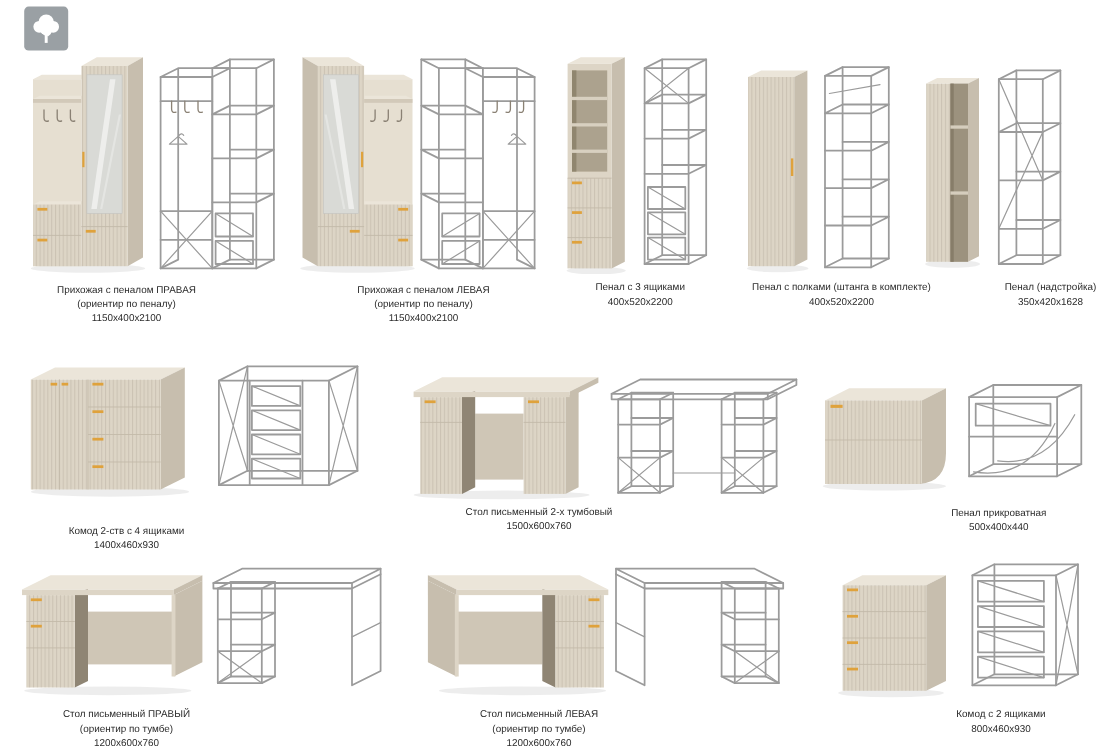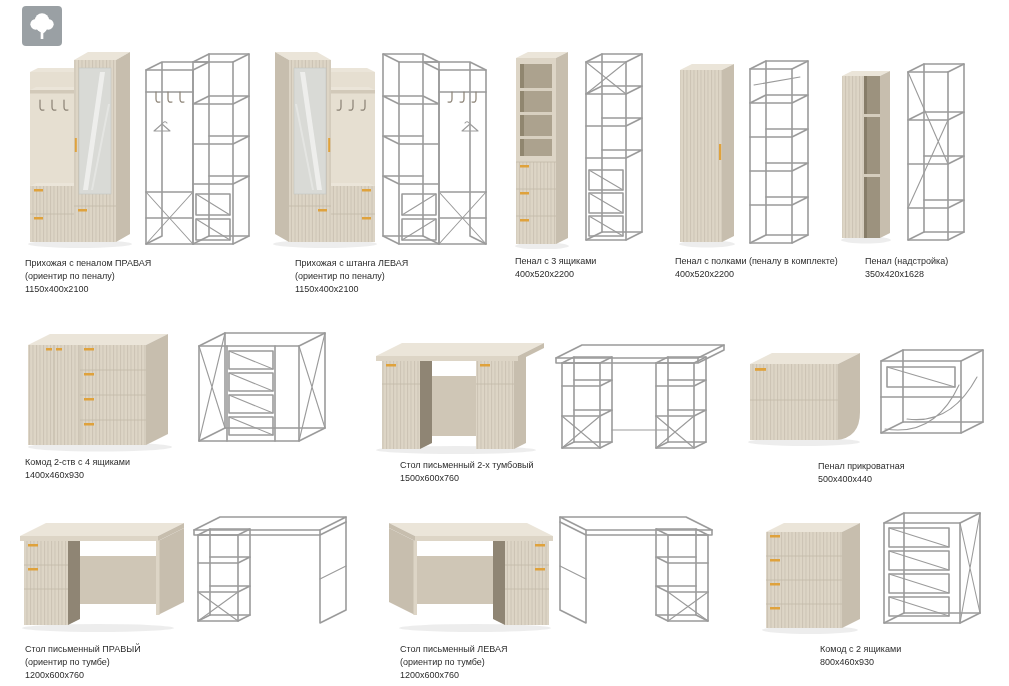--- a/index.html
+++ b/index.html
@@ -1,19 +1,19 @@
 <!DOCTYPE html>
 <html><head>
 <meta charset="utf-8">
 <style>
   html,body{margin:0;padding:0;background:#fff;}
   #page{position:relative;width:1009px;height:686px;background:#ffffff;overflow:hidden;
         font-family:"Liberation Sans", sans-serif;}
   .art{position:absolute;}
-  .label{position:absolute;font-size:9px;line-height:1.45;color:#2b2b2b;width:180px;}
+  .label{position:absolute;font-size:9px;line-height:1.45;color:#2b2b2b;width:180px;text-align:center;}
   .label div{white-space:nowrap;}
   #logo{position:absolute;left:22px;top:6px;width:40px;height:40px;background:#9aa0a4;border-radius:4px;}
   
   .f{fill:#ddd5c6;}   
   .p{fill:#e6dfd1;}   
   .t{fill:#ebe5d9;}   
   .s{fill:#c7beae;}   
   .d2{fill:#8f8574;}  
   .h{fill:#dfa23c;}   
   .m{fill:#d9dad6;stroke:#c4c5c1;stroke-width:.6;} 
@@ -337,30 +337,30 @@
   <svg class="art" style="left:902px;top:58px" width="75" height="190" viewBox="0 0 75 190">
       <use href="#wire-penal-nad"></use>
     </svg>
 
   <div class="label" style="left:25px;top:257px">
     <div>Прихожая с пеналом ПРАВАЯ</div>
     <div>(ориентир по пеналу)</div>
     <div>1150x400x2100</div>
   </div>
   <div class="label" style="left:295px;top:257px">
-    <div>Прихожая с штанга ЛЕВАЯ</div>
+    <div>Прихожая с пеналом ЛЕВАЯ</div>
     <div>(ориентир по пеналу)</div>
     <div>1150x400x2100</div>
   </div>
-  <div class="label" style="left:515px;top:255px">
+  <div class="label" style="left:492px;top:255px">
     <div>Пенал с 3 ящиками</div>
     <div>400x520x2200</div>
   </div>
   <div class="label" style="left:675px;top:255px">
-    <div>Пенал с полками (пеналу в комплекте)</div>
+    <div>Пенал с полками (штанга в комплекте)</div>
     <div>400x520x2200</div>
   </div>
   <div class="label" style="left:865px;top:255px">
     <div>Пенал (надстройка)</div>
     <div>350x420x1628</div>
   </div>
 
   <svg class="art" style="left:22px;top:303px" width="165" height="150" viewBox="0 0 165 150">
       <use href="#sol-komod2"></use>
     </svg>
@@ -375,21 +375,21 @@
       <use href="#wire-desk2"></use>
     </svg>
 
   <svg class="art" style="left:742px;top:328px" width="130" height="125" viewBox="0 0 130 125">
       <use href="#sol-tumba"></use>
     </svg>
   <svg class="art" style="left:875px;top:333px" width="120" height="115" viewBox="0 0 120 115">
       <use href="#wire-tumba"></use>
     </svg>
 
-  <div class="label" style="left:25px;top:456px">
+  <div class="label" style="left:25px;top:476px">
     <div>Комод 2-ств с 4 ящиками</div>
     <div>1400x460x930</div>
   </div>
   <div class="label" style="left:400px;top:459px">
     <div>Стол письменный 2-х тумбовый</div>
     <div>1500x600x760</div>
   </div>
   <div class="label" style="left:818px;top:460px">
     <div>Пенал прикроватная</div>
     <div>500x400x440</div>

